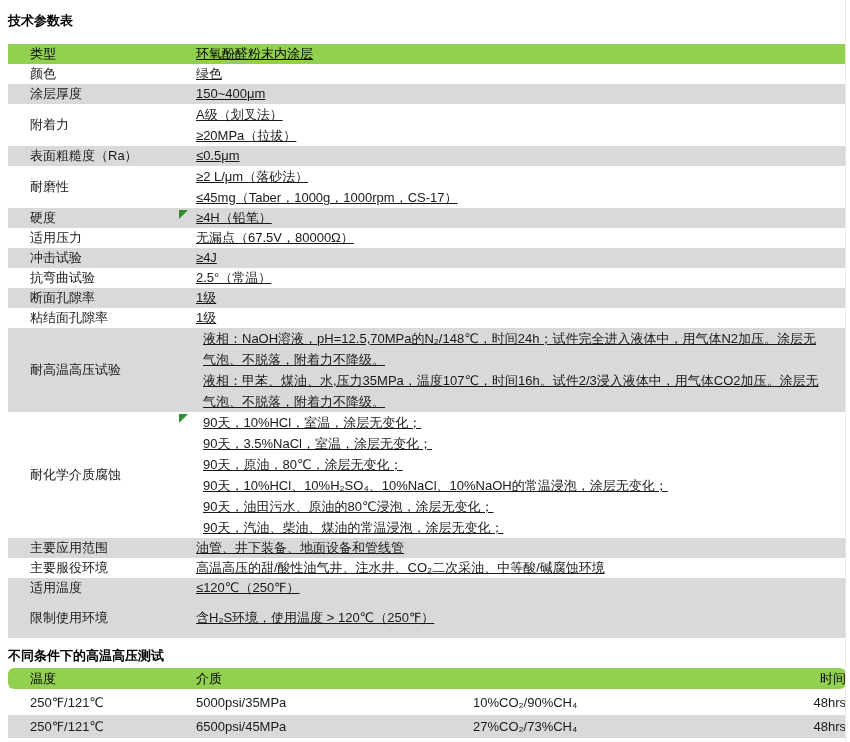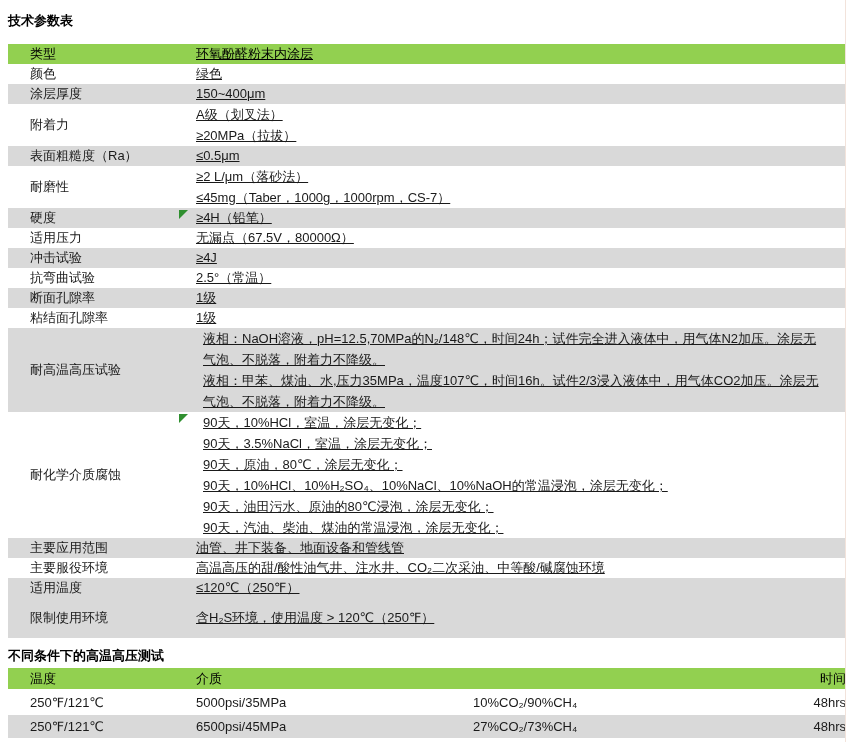--- a/index.html
+++ b/index.html
@@ -30,21 +30,21 @@
   .c-label{flex:0 0 188px;width:188px;padding-left:22px;box-sizing:border-box;white-space:nowrap;}
   .c-value{flex:1;min-width:0;}
   .c-value.indent{padding-left:7px;}
   .line{line-height:20px;white-space:nowrap;text-decoration:underline;}
   .multi .line{line-height:21px;}
 
   .marker{position:absolute;left:171px;top:2px;width:9px;height:9px;}
 
   
   .t2-row{display:flex;align-items:center;box-sizing:border-box;position:relative;}
-  #table2 .t2-row:nth-child(1){height:21px;margin-bottom:2px;background:#92D050;color:#000;}
+  #table2 .t2-row:nth-child(1){height:21px;margin-bottom:2px;background:#92D050;color:#000;border-radius:6px;}
   #table2 .t2-row:nth-child(2){height:22px;margin-bottom:2px;background:#ffffff;}
   #table2 .t2-row:nth-child(3){height:23px;background:#D9D9D9;}
   .t2c{box-sizing:border-box;white-space:nowrap;}
   .t2c.c1{flex:0 0 188px;padding-left:22px;}
   .t2c.c2{flex:0 0 277px;}
   .t2c.c3{flex:0 0 298px;}
   .t2c.c4{flex:1;text-align:right;}
 
   .edge-line{position:absolute;left:845px;top:0;width:1px;height:742px;background:#f2e3db;}
 </style>
@@ -82,21 +82,21 @@
       <div class="row gray single">
         <div class="c-label">表面粗糙度（Ra）</div>
         <div class="c-value">
           <div class="line">≤0.5μm</div>
         </div>
       </div>
       <div class="row white multi">
         <div class="c-label">耐磨性</div>
         <div class="c-value">
           <div class="line">≥2 L/μm（落砂法）</div>
-          <div class="line">≤45mg（Taber，1000g，1000rpm，CS-7）</div>
+          <div class="line">≤45mg（Taber，1000g，1000rpm，CS-17）</div>
         </div>
       </div>
       <div class="row gray single">
         <div class="c-label">硬度</div>
         <div class="c-value">
           <div class="line">≥4H（铅笔）</div>
         </div>
         <svg width="9" height="9" class="marker">
           <polygon points="0,0 9,0 0,9" fill="#2F8F2F"></polygon>
         </svg>

